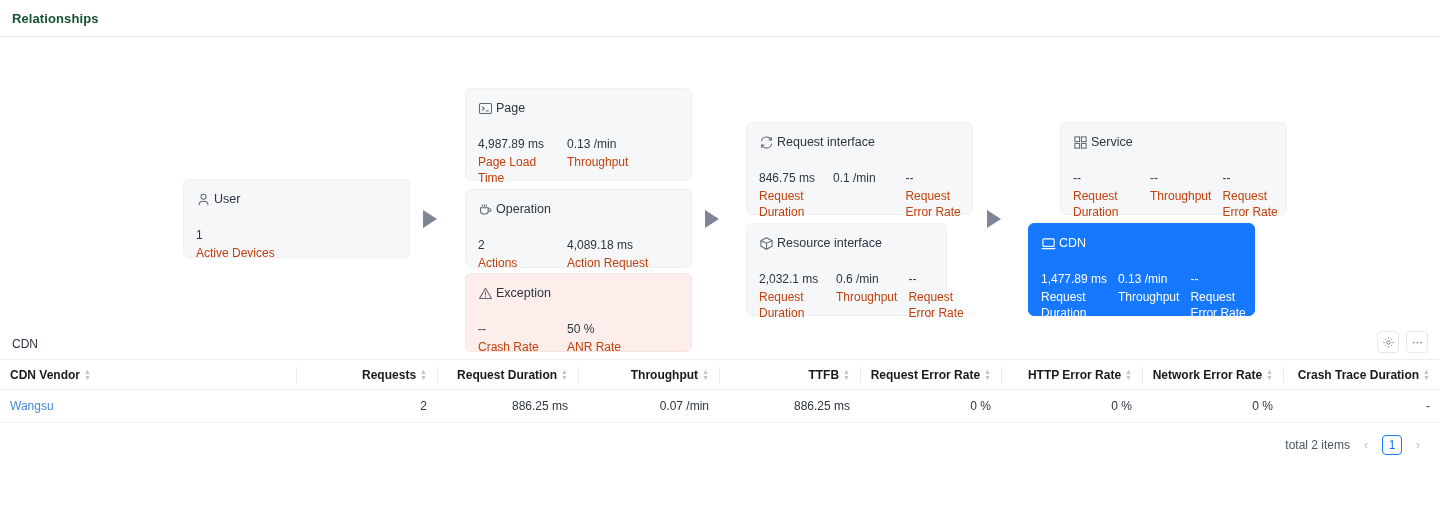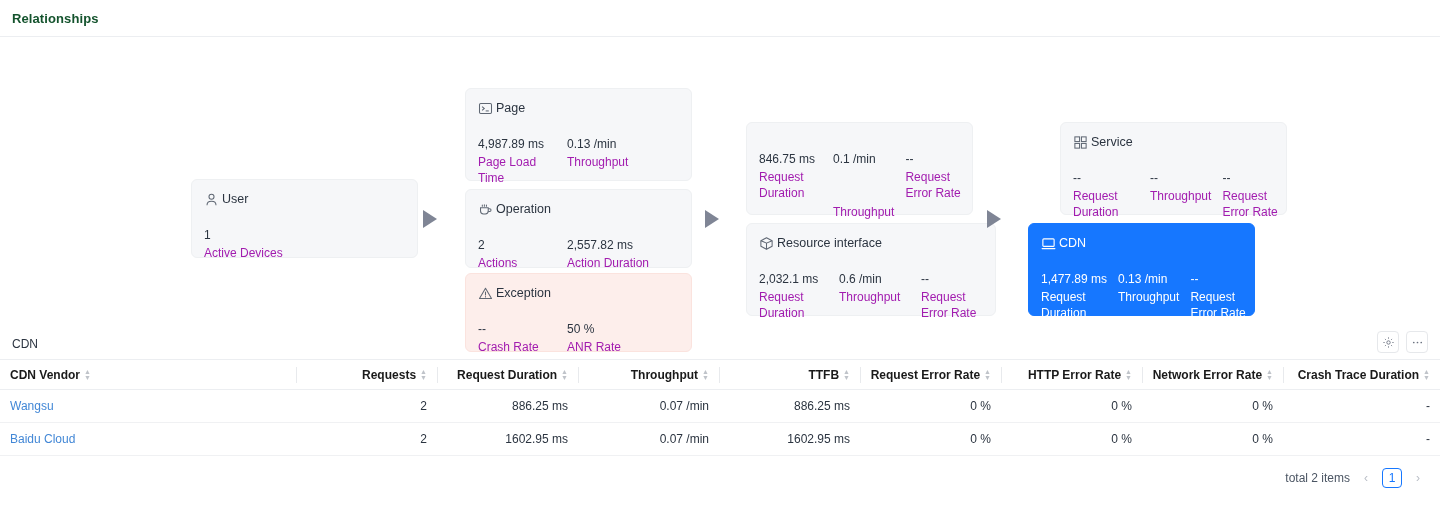--- a/index.html
+++ b/index.html
@@ -63,21 +63,21 @@
   }
   .metric { display: flex; flex-direction: column; }
   .metric .val {
     font-size: 12px;
     color: #2b3440;
     line-height: 16px;
     white-space: nowrap;
   }
   .metric .lbl {
     font-size: 12px;
-    color: #a21caf;
+    color: #c2410c;
     line-height: 16px;
     margin-top: 2px;
   }
   .node.active .metric .val,
   .node.active .metric .lbl { color: #ffffff; }
 
   
   .m2 .metric { width: 89px; }
   .m2 .metric:last-child { width: auto; }
   .m3 .metric { width: 82px; }
@@ -204,21 +204,21 @@
 </style>
 </head>
 <body>
 
 <div class="page-header">
   <div class="title">Relationships</div>
 </div>
 
 <div class="graph">
 
-  <div class="node m1" style="left:183px; top:142px; width:227px; height:79px;margin-left:8px;">
+  <div class="node m1" style="left:183px; top:142px; width:227px; height:79px;">
     <div class="node-head">
       <span class="node-icon">
         <svg viewBox="0 0 16 16" width="15" height="15" fill="none" stroke="currentColor" stroke-width="1.1">
           <circle cx="8" cy="5" r="2.7"></circle>
             <path d="M3.2 14c0-2.7 2.2-4.2 4.8-4.2s4.8 1.5 4.8 4.2"></path>
         </svg>
       </span>
       <span class="node-title">User</span>
     </div>
     <div class="metrics">
@@ -264,22 +264,22 @@
         </svg>
       </span>
       <span class="node-title">Operation</span>
     </div>
     <div class="metrics">
       <div class="metric" style="width:72px;">
         <span class="val">2</span>
         <span class="lbl">Actions</span>
       </div>
       <div class="metric" style="margin-left:17px;">
-        <span class="val">2,557.82 ms</span>
-        <span class="lbl">Action Duration</span>
+        <span class="val">4,089.18 ms</span>
+        <span class="lbl">Action Request</span>
       </div>
     </div>
   </div>
 
   <div class="node m2 exception" style="left:465px; top:236px; width:227px; height:79px;">
     <div class="node-head">
       <span class="node-icon">
         <svg viewBox="0 0 16 16" width="15" height="15" fill="none" stroke="currentColor" stroke-width="1.1" stroke-linejoin="round">
           <path d="M8 2.4 14.4 13.4H1.6z"></path>
             <path d="M8 6.3v3.2" stroke-linecap="round"></path>
@@ -296,37 +296,48 @@
       <div class="metric" style="margin-left:17px;">
         <span class="val">50 %</span>
         <span class="lbl">ANR Rate</span>
       </div>
     </div>
   </div>
 
   <div class="arrow" style="left:705px; top:173px;"></div>
 
   <div class="node m3" style="left:746px; top:85px; width:227px; height:93px;">
+    <div class="node-head">
+      <span class="node-icon">
+        <svg viewBox="0 0 16 16" width="15" height="15" fill="none" stroke="currentColor" stroke-width="1.1" stroke-linecap="round">
+          <path d="M2.6 6.4A5.5 5.5 0 0 1 12.9 5.2"></path>
+            <path d="M10.6 5.3h2.6V2.7"></path>
+          <path d="M13.4 9.6A5.5 5.5 0 0 1 3.1 10.8"></path>
+            <path d="M5.4 10.7H2.8v2.6"></path>
+        </svg>
+      </span>
+      <span class="node-title">Request interface</span>
+    </div>
     <div class="metrics">
       <div class="metric" style="width:72px;">
         <span class="val">846.75 ms</span>
         <span class="lbl" style="width:68px;">Request Duration</span>
       </div>
       <div class="metric" style="width:72px; margin-left:6px;gap:35px;">
         <span class="val">0.1 /min</span>
         <span class="lbl">Throughput</span>
       </div>
       <div class="metric" style="margin-left:11px;">
         <span class="val">--</span>
         <span class="lbl" style="width:62px;">Request Error Rate</span>
       </div>
     </div>
   </div>
 
-  <div class="node m3" style="left:746px; top:186px; width:250px; height:93px;">
+  <div class="node m3" style="left:746px; top:186px; width:201px; height:93px;">
     <div class="node-head">
       <span class="node-icon">
         <svg viewBox="0 0 16 16" width="15" height="15" fill="none" stroke="currentColor" stroke-width="1.1" stroke-linejoin="round">
           <path d="M8 1.9 14 5v6l-6 3.1L2 11V5z"></path>
             <path d="M8 7.6 14 5M8 7.6 2 5M8 7.6v6.5"></path>
         </svg>
       </span>
       <span class="node-title">Resource interface</span>
     </div>
     <div class="metrics">
@@ -527,33 +538,20 @@
         </td>
         <td>2</td>
         <td>886.25 ms</td>
         <td>0.07 /min</td>
         <td>886.25 ms</td>
         <td>0 %</td>
         <td>0 %</td>
         <td>0 %</td>
         <td>-</td>
       </tr>
-      <tr>
-        <td class="left">
-          <a>Baidu Cloud</a>
-        </td>
-        <td>2</td>
-        <td>1602.95 ms</td>
-        <td>0.07 /min</td>
-        <td>1602.95 ms</td>
-        <td>0 %</td>
-        <td>0 %</td>
-        <td>0 %</td>
-        <td>-</td>
-      </tr>
     </tbody>
   </table>
 
   <div class="pager">
     <span>total 2 items</span>
     <span class="pg-arrow">‹</span>
     <span class="pg-num">1</span>
     <span class="pg-arrow">›</span>
   </div>
 

